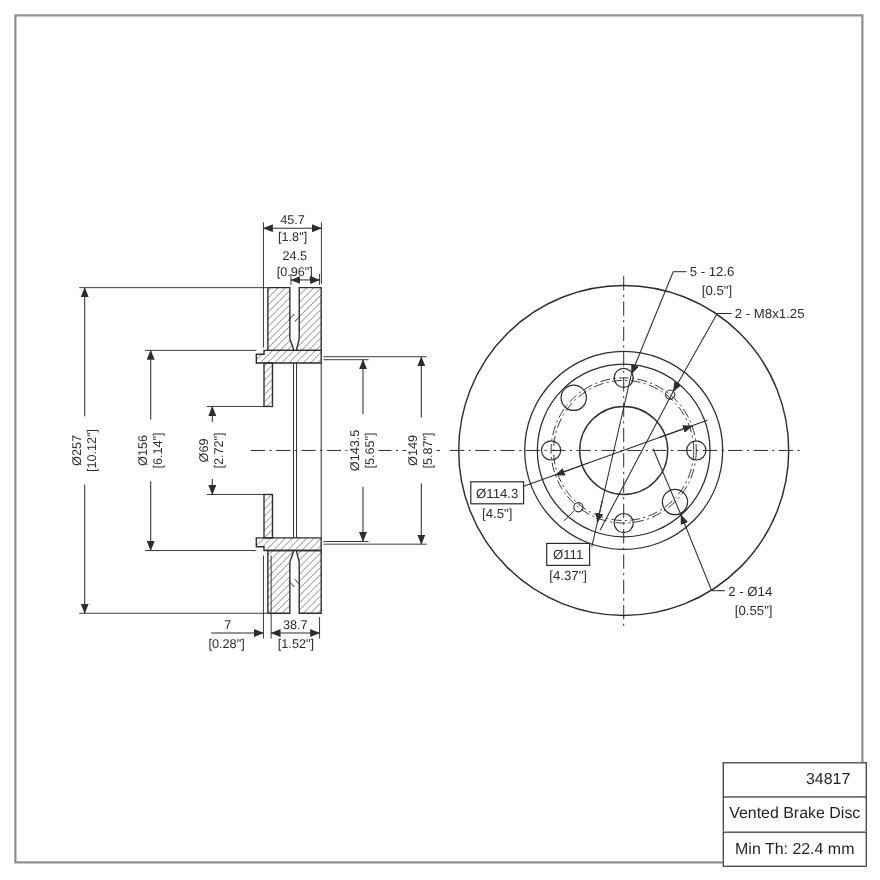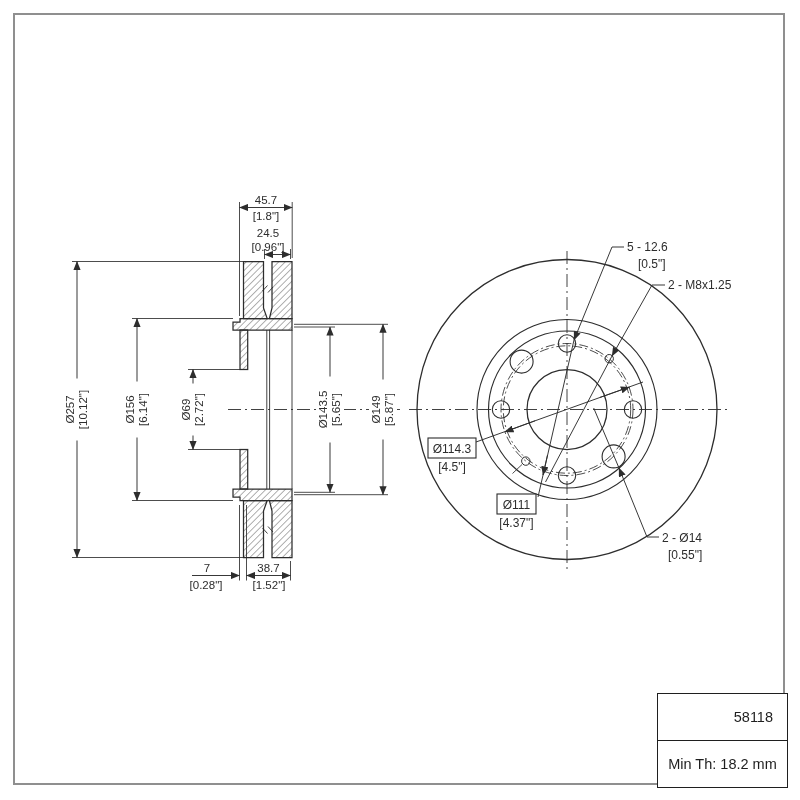--- a/index.html
+++ b/index.html
@@ -197,16 +197,17 @@
       <g>
         <rect x="497" y="494" width="39" height="20" fill="#fff" stroke="#2d2d2d" stroke-width="1.1"></rect>
         <text text-anchor="middle" x="516.5" y="508.5" font-size="12" stroke="none">Ø111</text>
         <text text-anchor="middle" x="516.5" y="527" font-size="12" stroke="none">[4.37"]</text>
       </g>
     </g>
   </svg>
 
   
   <div class="titleblock">
-    <div class="tb-row pn">58118</div>
-    <div class="tb-row">Min Th: 18.2 mm</div>
+    <div class="tb-row pn">34817</div>
+    <div class="tb-row">Vented Brake Disc</div>
+    <div class="tb-row">Min Th: 22.4 mm</div>
   </div>
 </div>
 
 </body></html>

